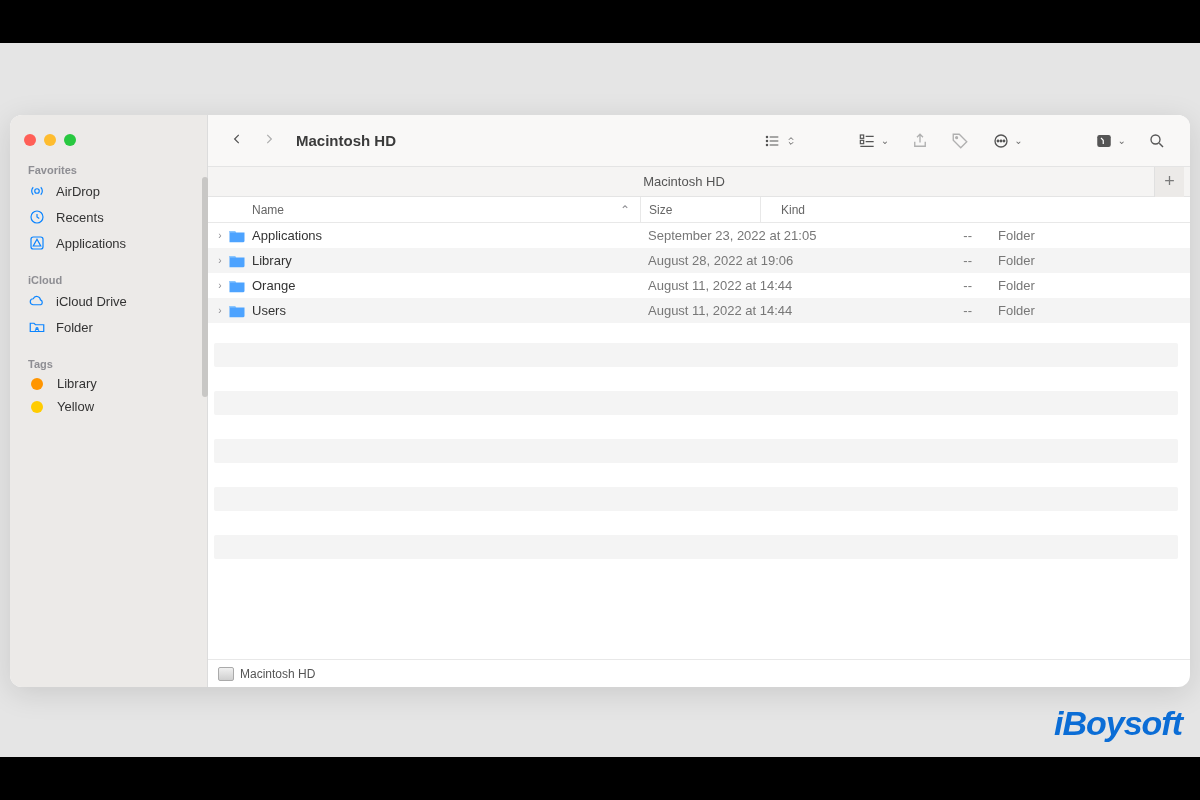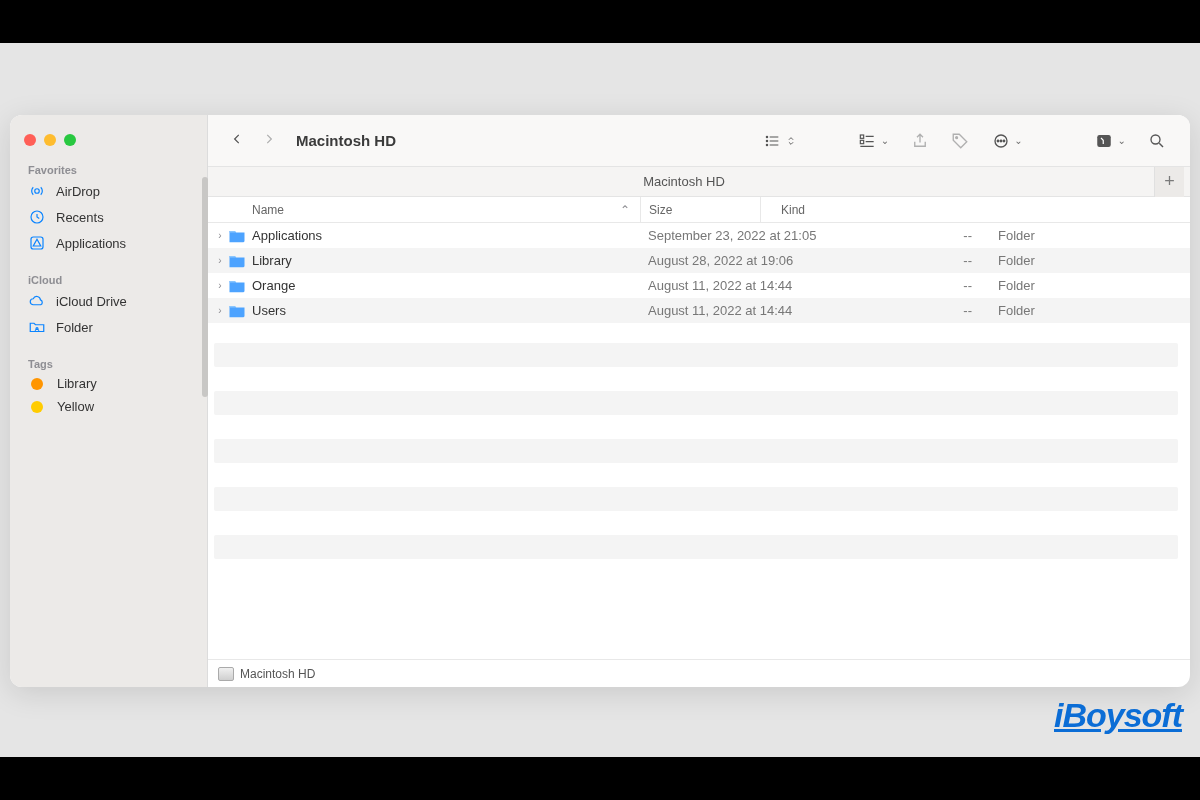--- a/index.html
+++ b/index.html
@@ -104,25 +104,24 @@
 .placeholder {
   height:24px; background:#f4f4f4; margin:20px 12px 0 6px; border-radius:2px;
 }
 .placeholder + .placeholder { margin-top:24px; }
 .path-bar {
   height:28px; border-top:1px solid #e8e8e8; display:flex; align-items:center;
   padding:0 10px; font-size:12px; color:#555; gap:6px;
 }
 .hd-ic { width:16px; height:14px; background:linear-gradient(#f0f0f0,#cfcfcf); border:1px solid #aaa; border-radius:2px; }
 .watermark {
-  position:absolute; right:18px; bottom:22px;
+  position:absolute; right:18px; bottom:14px;
   font-size:34px; font-weight:700; font-style:italic;
   color:#0b6dd6; letter-spacing:-1px;
   font-family: "Arial Black", Arial, sans-serif;
-  text-decoration: underline;
 }
 </style>
 </head>
 <body>
 
 <div class="outer">
   <div class="window">
 
     <div class="sidebar">
       <div class="traffic">

